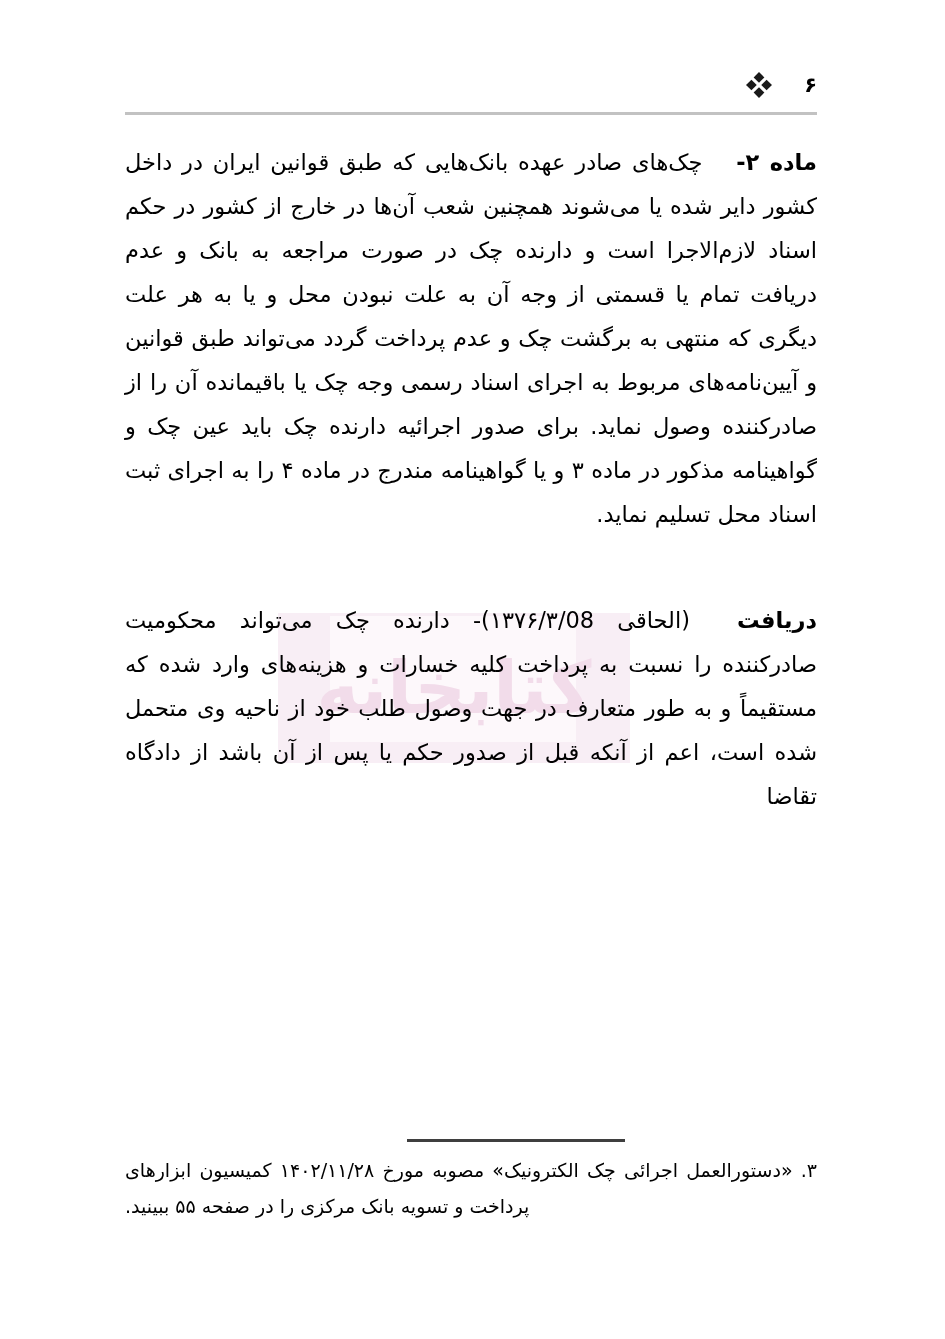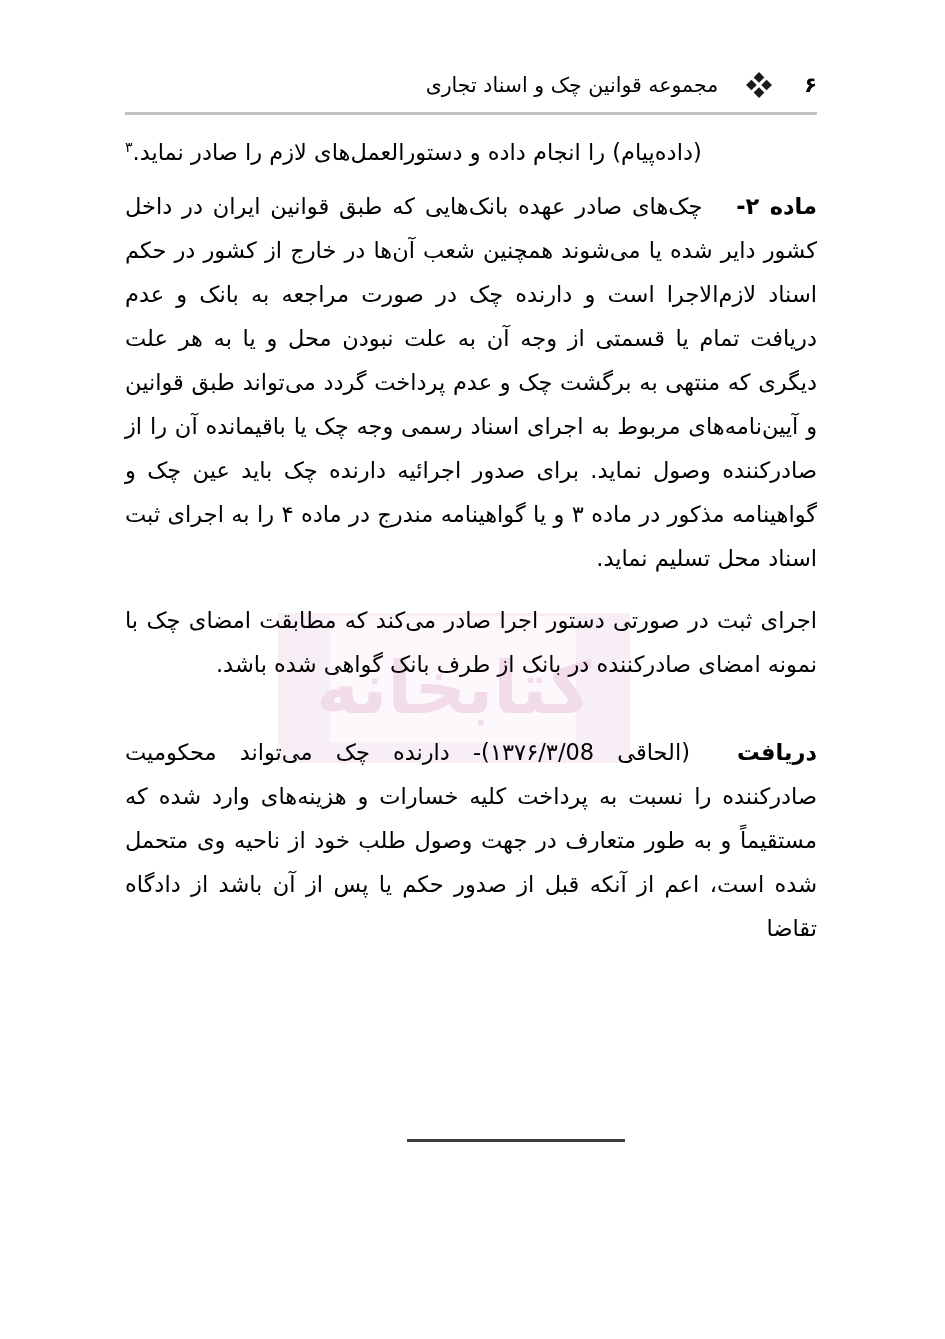--- a/index.html
+++ b/index.html
@@ -200,41 +200,41 @@
       <span class="header-ornament">
         <svg width="26" height="26" viewBox="0 0 26 26" aria-hidden="true">
           <g fill="#1a1a1a">
             <rect x="9.2" y="1.6" width="7.6" height="7.6" transform="rotate(45 13 5.4)"></rect>
             <rect x="1.6" y="9.2" width="7.6" height="7.6" transform="rotate(45 5.4 13)"></rect>
             <rect x="16.8" y="9.2" width="7.6" height="7.6" transform="rotate(45 20.6 13)"></rect>
             <rect x="9.2" y="16.8" width="7.6" height="7.6" transform="rotate(45 13 20.6)"></rect>
           </g>
         </svg>
       </span>
-      <span class="header-title">مجموعه قوانین چک و اسناد تجاری</span>
     </div>
     <div class="header-rule"></div>
 
     <div class="textblock">
 
-      <p class="para last-centerish"><span>(داده‌پیام) را انجام داده و دستورالعمل‌های لازم را صادر نماید.</span><span class="fn-ref">۳</span></p>
 
       <div class="sp-small"></div>
 
       <p class="para"><span class="bold-label">ماده ۲-</span><span> چک‌های صادر عهده بانک‌هایی که طبق قوانین ایران در داخل کشور دایر شده یا می‌شوند همچنین شعب آن‌ها در خارج از کشور در حکم اسناد لازم‌الاجرا است و دارنده چک در صورت مراجعه به بانک و عدم دریافت تمام یا قسمتی از وجه آن به علت نبودن محل و یا به هر علت دیگری که منتهی به برگشت چک و عدم پرداخت گردد می‌تواند طبق قوانین و آیین‌نامه‌های مربوط به اجرای اسناد رسمی وجه چک یا باقیمانده آن را از صادرکننده وصول نماید. برای صدور اجرائیه دارنده چک باید عین چک و گواهینامه مذکور در ماده ۳ و یا گواهینامه مندرج در ماده ۴ را به اجرای ثبت اسناد محل تسلیم نماید.</span></p>
 
       <div class="sp-med"></div>
 
-      <p class="para">اجرای ثبت در صورتی دستور اجرا صادر می‌کند که مطابقت امضای چک با نمونه امضای صادرکننده در بانک از طرف بانک گواهی شده باشد.</p>
 
       <div class="sp-med"></div>
 
 
       <div class="sp-large"></div>
 
       <p class="para"><span class="bold-label">دریافت</span><span> (الحاقی ۱۳۷۶/۳/08)-</span><span> دارنده چک می‌تواند محکومیت صادرکننده را نسبت به پرداخت کلیه خسارات و هزینه‌های وارد شده که مستقیماً و به طور متعارف در جهت وصول طلب خود از ناحیه وی متحمل شده است، اعم از آنکه قبل از صدور حکم یا پس از آن باشد از دادگاه تقاضا</span></p>
 
     </div>
 
     <div class="footnote-rule"></div>
+    <div class="footnote-block">
+      <p class="footnote"><span>۳.</span><span> «دستورالعمل اجرائی چک الکترونیک» مصوبه مورخ ۱۴۰۲/۱۱/۲۸ کمیسیون ابزارهای پرداخت و تسویه بانک مرکزی را در صفحه ۵۵ ببینید.</span></p>
+    </div>
 
   </div>
 </div>
 
 </body></html>

